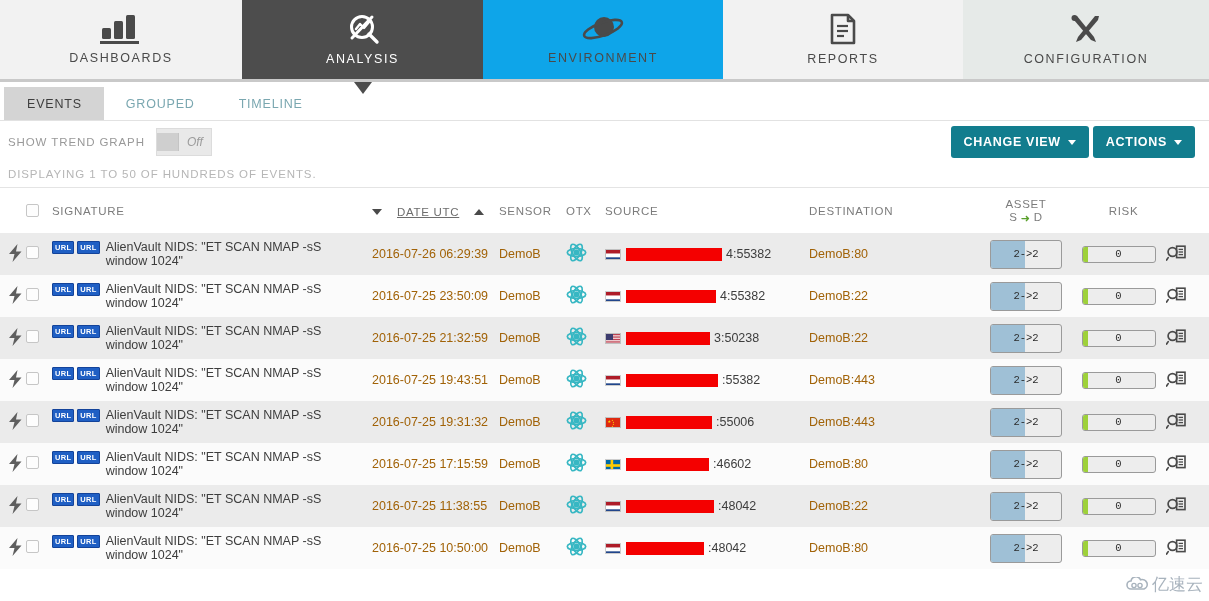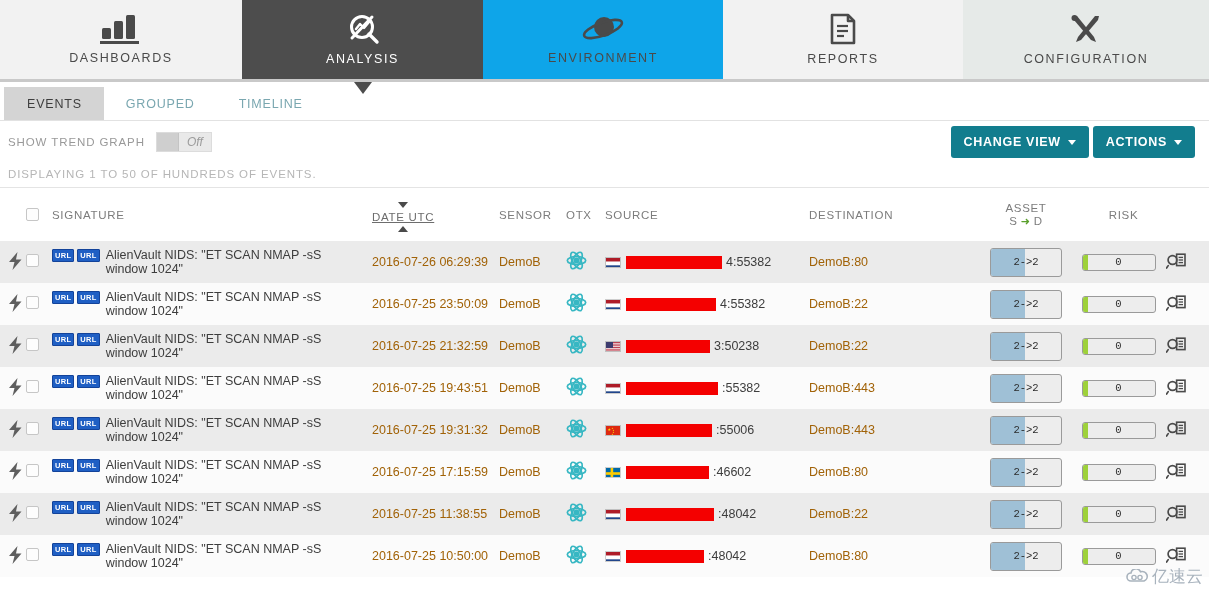--- a/index.html
+++ b/index.html
@@ -84,21 +84,21 @@
   }
   .trendlabel {
     font-size: 11.5px; letter-spacing: 0.9px;
     color: #999999;
   }
   .toggle {
     display: inline-flex; align-items: center;
     margin-left: 11px;
     background: #e9e9e9;
     border: 1px solid #dcdcdc;
-    height: 20px;
+    height: 28px;
   }
   .toggle .knob {
     width: 22px; height: 18px;
     background: #cfcfcf;
     border-right: 1px solid #c4c4c4;
   }
   .toggle .offtxt {
     font-size: 12px; font-style: italic;
     color: #9b9b9b;
     padding: 0 8px;
@@ -149,21 +149,21 @@
   .c-date  { width: 127px; }
   .c-sens  { width: 67px; }
   .c-otx   { width: 39px; }
   .c-src   { width: 204px; }
   .c-dst   { width: 172px; }
   .c-ast   { width: 90px; }
   .c-risk  { width: 95px; }
   .c-det   { width: 43px; }
 
   th.c-date { text-align: left; }
-  .datehdr { display: inline-flex; align-items: center; gap: 3px; flex-direction: column; }
+  .datehdr { display: inline-flex; align-items: center; gap: 15px; }
   .datehdr .t { text-decoration: underline; color: #6d6d6d; cursor: pointer; }
   .triD { width:0;height:0;border-left:5px solid transparent;border-right:5px solid transparent;border-top:6px solid #4a4a4a; }
   .triU { width:0;height:0;border-left:5px solid transparent;border-right:5px solid transparent;border-bottom:6px solid #4a4a4a; }
   .assethdr { line-height: 1.15; text-align: center; }
   .assethdr .sd { display: inline-flex; align-items: center; gap: 3px; justify-content: center; }
   .arrowg { color: #5aa02c; font-size: 11px; }
   th.c-ast { text-align: center; }
   th.c-risk { text-align: center; padding-left: 10px; }
 
   tbody tr { height: 42px; }
@@ -264,21 +264,21 @@
     width: 5px;
     background: #9ed13a;
   }
   .riskbadge span { position: relative; }
 
   .detico { display: block; color: #4a4a4a; cursor: pointer; }
 
   
   .watermark {
     position: absolute;
-    right: 6px; bottom: 13px;
+    right: 6px; bottom: 5px;
     display: flex; align-items: center; gap: 4px;
     color: #9aa6b2;
     font-size: 17px;
     opacity: 0.85;
     pointer-events: none;
     font-family: "DejaVu Sans", sans-serif;
   }
 </style>
 </head>
 <body>

